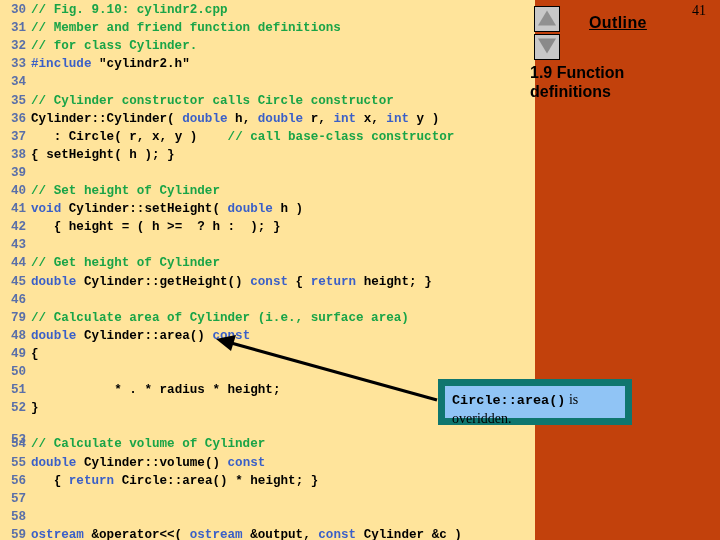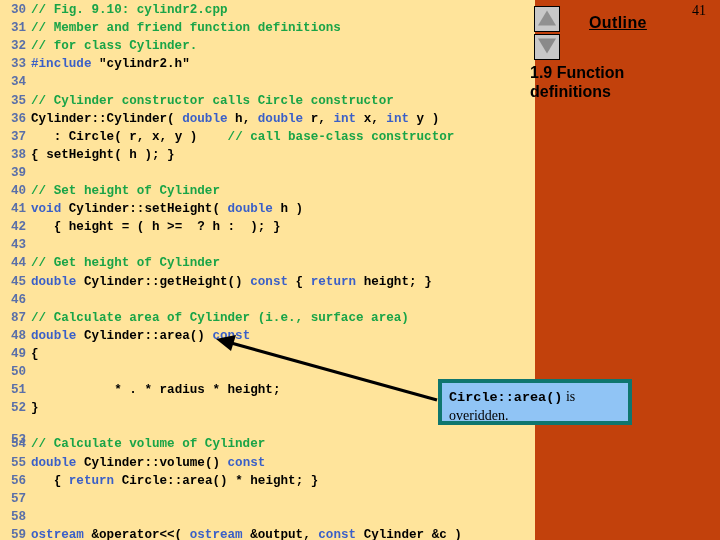--- a/index.html
+++ b/index.html
@@ -128,21 +128,21 @@
     margin-top: -1px;
   }
   
   #callout-box {
     position: absolute;
     left: 438px;
     top: 379px;
     width: 194px;
     height: 46px;
     background: #90c4f5;
-    border: 4px solid #0f766e;
+    border: 7px solid #0f766e;
     box-sizing: border-box;
     padding: 4px 7px 0 7px;
   }
   #callout-line1 {
     font-size: 14px;
     color: #000000;
     line-height: 19px;
     white-space: nowrap;
   }
   #callout-line1 .mono {
@@ -198,21 +198,21 @@
       <div class="lineno" style="top: 200.1px;">41</div>
       <div class="code-text code-line" style="top: 200.1px;"><span class="kw">void</span><span class="id"> </span><span class="id">Cylinder</span><span class="id">::</span><span class="id">setHeight</span><span class="id">(</span><span class="id"> </span><span class="kw">double</span><span class="id"> </span><span class="id">h</span><span class="id"> </span><span class="id">)</span></div>
       <div class="lineno" style="top: 218.2px;">42</div>
       <div class="code-text code-line" style="top: 218.2px;"><span class="id">   </span><span class="id">{</span><span class="id"> </span><span class="id">height</span><span class="id"> </span><span class="id">=</span><span class="id"> </span><span class="id">(</span><span class="id"> </span><span class="id">h</span><span class="id"> </span><span class="id">&gt;=</span><span class="id"> </span><span class="id"> </span><span class="id">?</span><span class="id"> </span><span class="id">h</span><span class="id"> </span><span class="id">:</span><span class="id"> </span><span class="id"> </span><span class="id">);</span><span class="id"> </span><span class="id">}</span></div>
       <div class="lineno" style="top: 236.3px;">43</div>
       <div class="lineno" style="top: 254.4px;">44</div>
       <div class="code-text code-line" style="top: 254.4px;"><span class="cm">// Get height of Cylinder</span></div>
       <div class="lineno" style="top: 272.5px;">45</div>
       <div class="code-text code-line" style="top: 272.5px;"><span class="kw">double</span><span class="id"> </span><span class="id">Cylinder</span><span class="id">::</span><span class="id">getHeight</span><span class="id">()</span><span class="id"> </span><span class="kw">const</span><span class="id"> </span><span class="id">{</span><span class="id"> </span><span class="kw">return</span><span class="id"> </span><span class="id">height</span><span class="id">;</span><span class="id"> </span><span class="id">}</span></div>
       <div class="lineno" style="top: 290.6px;">46</div>
-      <div class="lineno" style="top: 308.7px;">87</div>
+      <div class="lineno" style="top: 308.7px;">79</div>
       <div class="code-text code-line" style="top: 308.7px;"><span class="cm">// Calculate area of Cylinder (i.e., surface area)</span></div>
       <div class="lineno" style="top: 326.8px;">48</div>
       <div class="code-text code-line" style="top: 326.8px;"><span class="kw">double</span><span class="id"> </span><span class="id">Cylinder</span><span class="id">::</span><span class="id">area</span><span class="id">()</span><span class="id"> </span><span class="kw">const</span></div>
       <div class="lineno" style="top: 344.9px;">49</div>
       <div class="code-text code-line" style="top: 344.9px;"><span class="id">{</span></div>
       <div class="lineno" style="top: 363px;">50</div>
       <div class="lineno" style="top: 381.1px;">51</div>
       <div class="code-text code-line" style="top: 381.1px;"><span class="id">          </span><span class="id"> </span><span class="id">*</span><span class="id"> </span><span class="id">.</span><span class="id"> </span><span class="id">*</span><span class="id"> </span><span class="id">radius</span><span class="id"> </span><span class="id">*</span><span class="id"> </span><span class="id">height</span><span class="id">;</span></div>
       <div class="lineno" style="top: 399.2px;">52</div>
       <div class="code-text code-line" style="top: 399.2px;"><span class="id">}</span></div>

